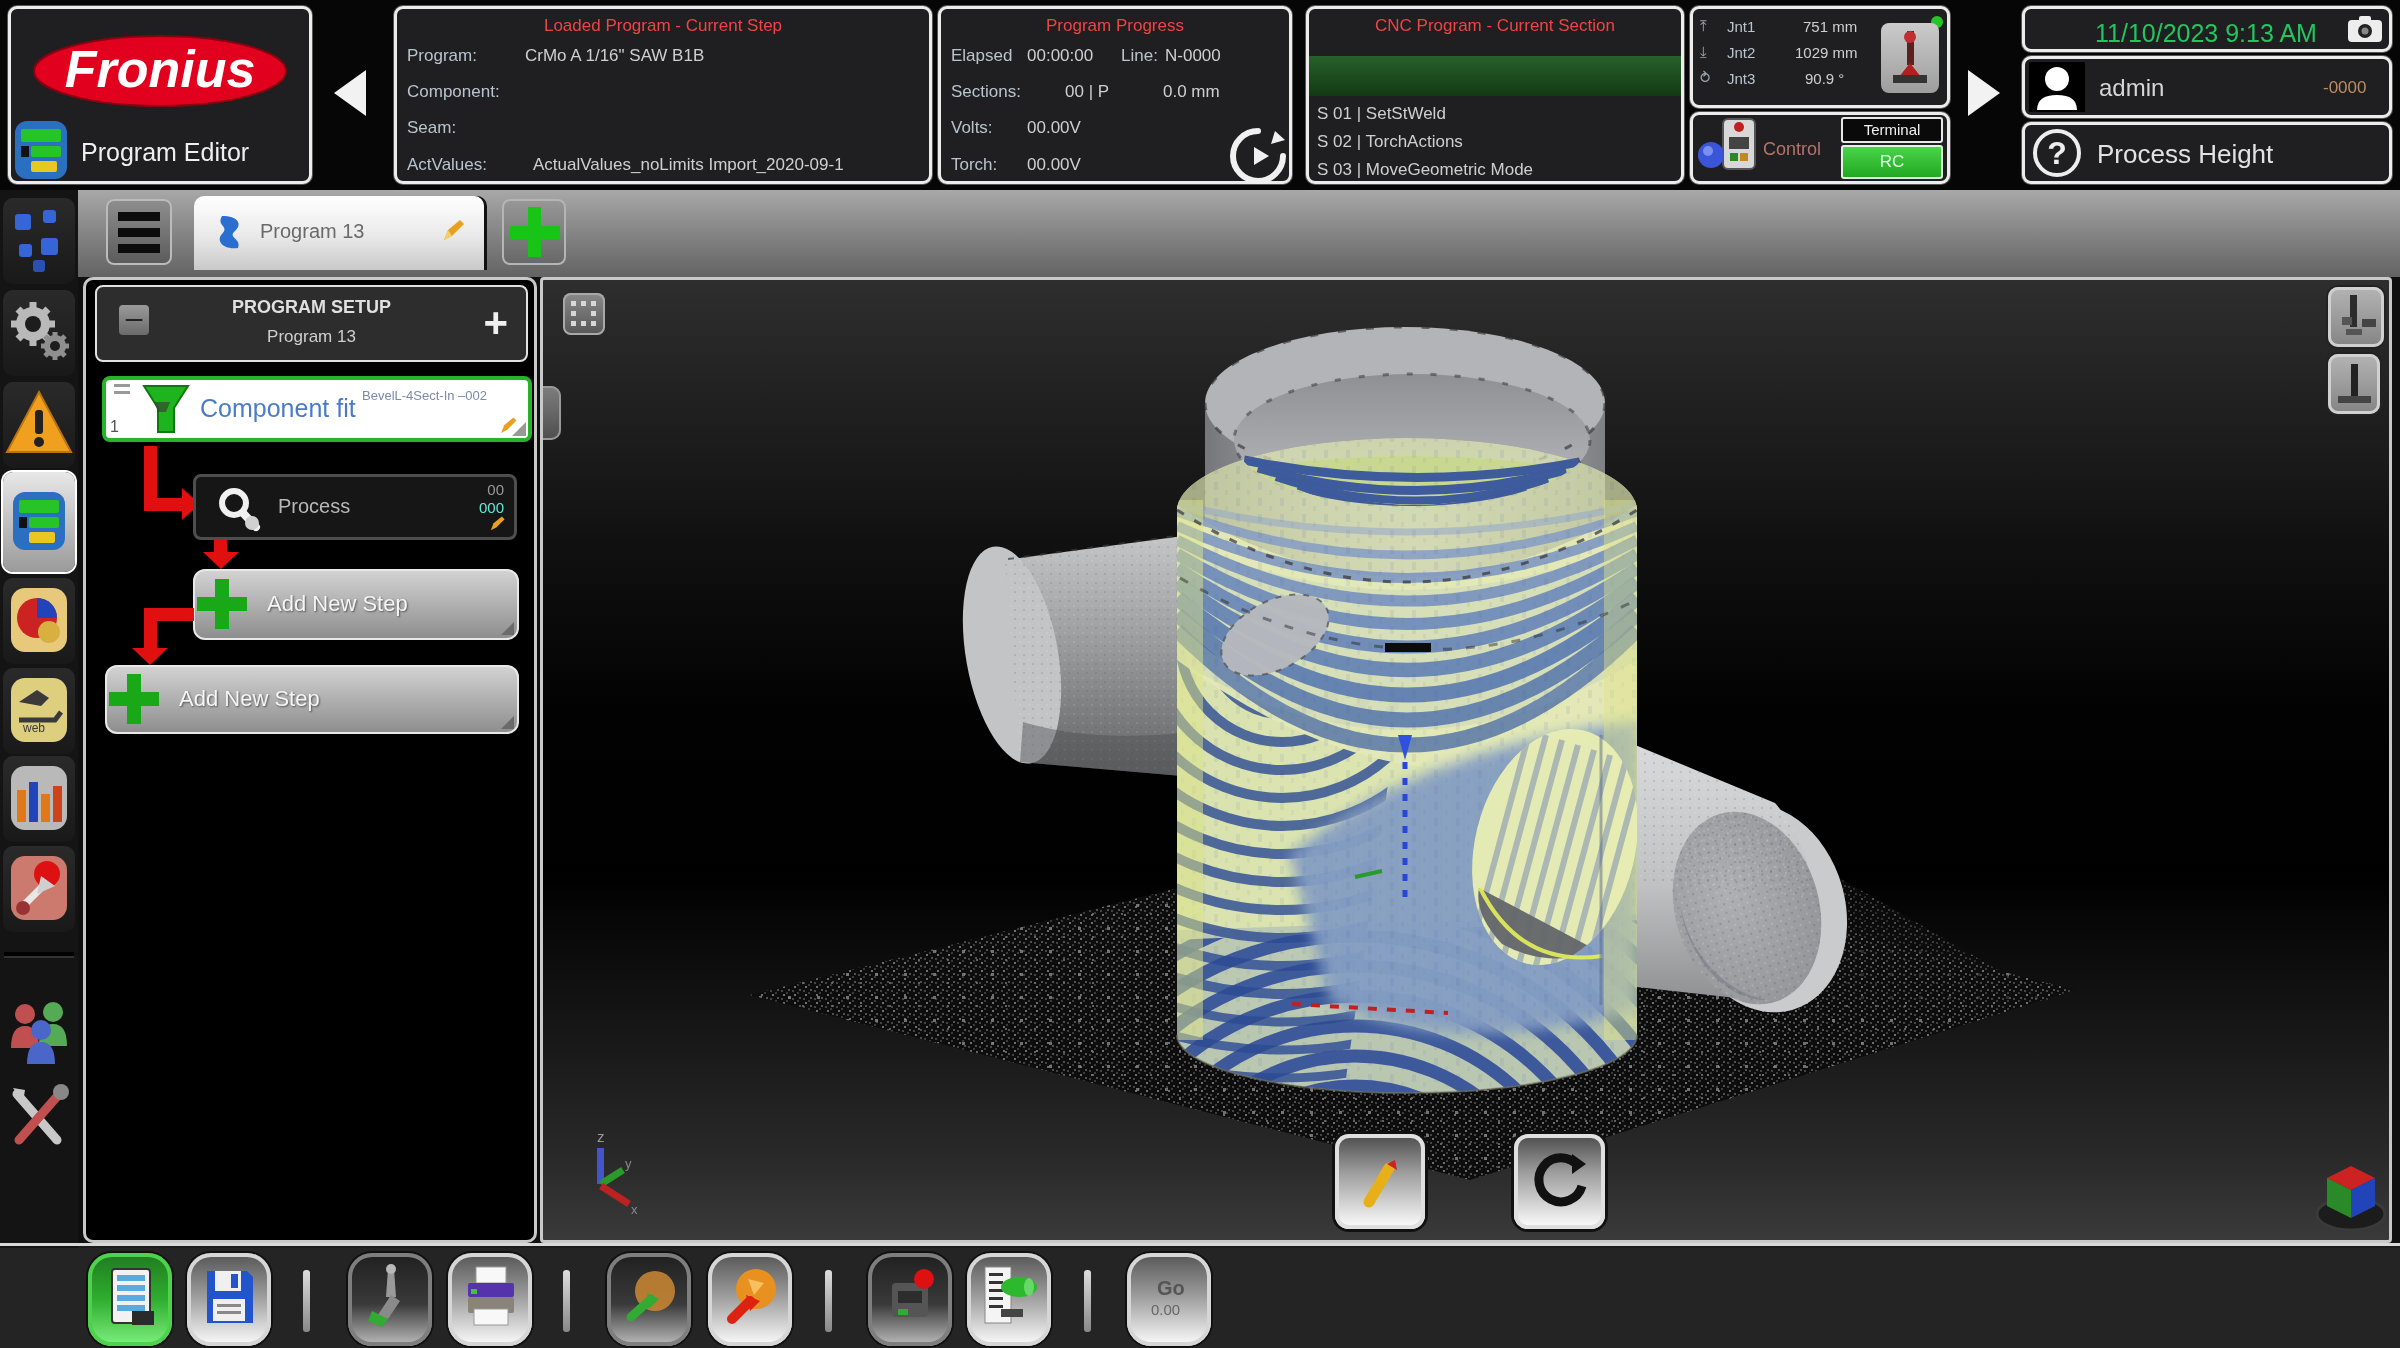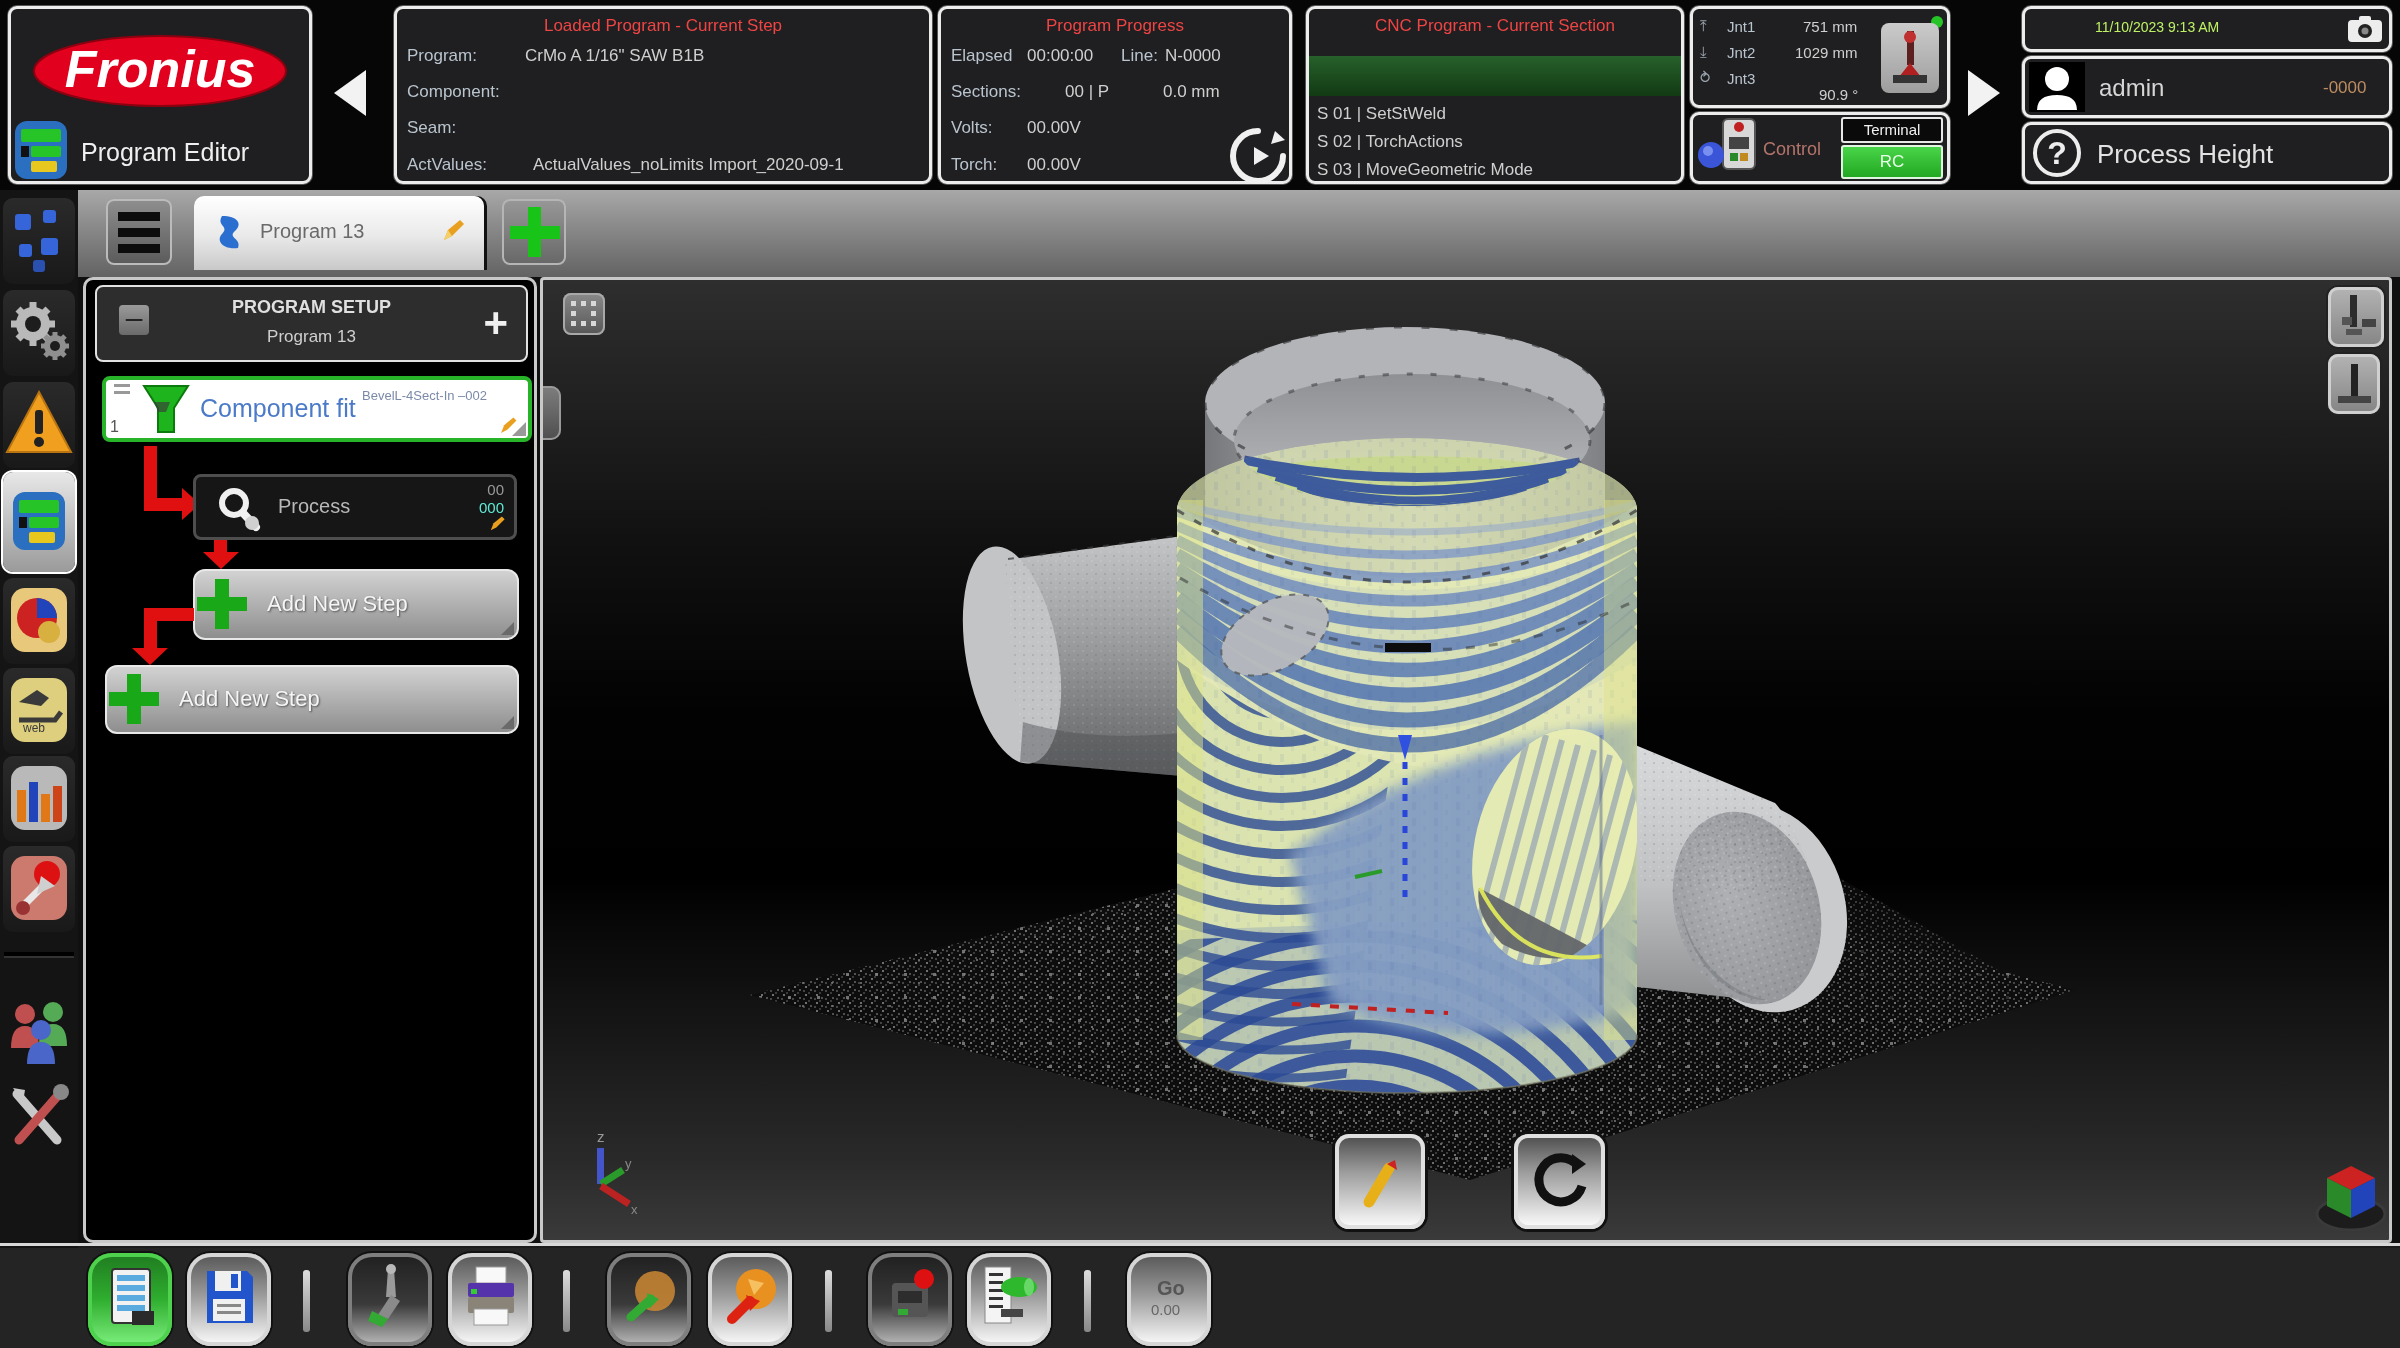--- a/index.html
+++ b/index.html
@@ -91,21 +91,21 @@
     <div class="tp" style="left:1690px;top:6px;width:260px;height:102px;">
       <div class="lbl" style="left:7px;top:8px;font-size:15px;color:#9aa4ae;">⤒</div>
       <div class="lbl" style="left:34px;top:9px;font-size:15px;">Jnt1</div>
       <div class="val" style="left:110px;top:9px;font-size:15px;">751 mm</div>
       <div class="abs" style="left:238px;top:7px;width:12px;height:12px;border-radius:6px;background:#27c427;"></div>
       <div class="lbl" style="left:7px;top:34px;font-size:15px;color:#9aa4ae;">⤓</div>
       <div class="lbl" style="left:34px;top:35px;font-size:15px;">Jnt2</div>
       <div class="val" style="left:102px;top:35px;font-size:15px;">1029 mm</div>
       <div class="lbl" style="left:7px;top:60px;font-size:15px;color:#9aa4ae;">⥁</div>
       <div class="lbl" style="left:34px;top:61px;font-size:15px;">Jnt3</div>
-      <div class="val" style="left:126px;top:61px;font-size:15px;margin-top:16px;">90.9 °</div>
+      <div class="val" style="left:112px;top:61px;font-size:15px;">90.9 °</div>
       <div class="abs" style="left:188px;top:14px;width:58px;height:70px;border-radius:8px;background:linear-gradient(180deg,#cbcbcb,#9d9d9d);">
         <svg width="58" height="70" viewBox="0 0 58 70">
           <rect x="26" y="8" width="7" height="34" fill="#5c2020"></rect>
           <path d="M29 40 L18 54 L40 54 Z" fill="#b02020"></path>
           <rect x="12" y="52" width="34" height="8" fill="#333"></rect>
           <circle cx="29" cy="14" r="6" fill="#c03030"></circle>
         </svg>
       </div>
     </div>
 
@@ -120,21 +120,21 @@
         <circle cx="11" cy="34" r="5" fill="#7a90f0"></circle>
       </svg>
       <div class="abs" style="left:70px;top:24px;font-size:18px;color:#b3746a;">Control</div>
       <div class="abs" style="left:148px;top:2px;width:102px;height:26px;background:#0a0a0a;border:2px solid #e8e8e8;border-radius:3px;color:#f0f0f0;font-size:15px;text-align:center;line-height:22px;">Terminal</div>
       <div class="abs" style="left:148px;top:30px;width:102px;height:34px;background:linear-gradient(180deg,#49d549,#22a822);border:2px solid #dff5df;border-radius:3px;color:#eaffea;font-size:17px;text-align:center;line-height:30px;">RC</div>
     </div>
 
     <div class="abs" style="left:1968px;top:70px;width:0;height:0;border-top:23px solid transparent;border-bottom:23px solid transparent;border-left:32px solid #f2f2f2;"></div>
 
     <div class="tp" style="left:2022px;top:6px;width:370px;height:46px;">
-      <div class="val" style="left:70px;top:10px;font-size:14px;color:#bef264;">11/10/2023 9:13 AM</div>
+      <div class="val" style="left:70px;top:10px;font-size:25px;color:#22c55e;">11/10/2023 9:13 AM</div>
       <svg class="abs" style="left:322px;top:6px;" width="36" height="28" viewBox="0 0 36 28">
         <rect x="1" y="5" width="34" height="22" rx="4" fill="#ededed"></rect>
         <rect x="12" y="1" width="12" height="6" rx="2" fill="#ededed"></rect>
         <circle cx="18" cy="16" r="7" fill="#222"></circle>
         <circle cx="18" cy="16" r="3.5" fill="#888"></circle>
       </svg>
     </div>
     <div class="tp" style="left:2022px;top:56px;width:370px;height:62px;">
       <div class="abs" style="left:4px;top:3px;width:56px;height:50px;background:#000;">
         <svg width="56" height="50" viewBox="0 0 56 50">

